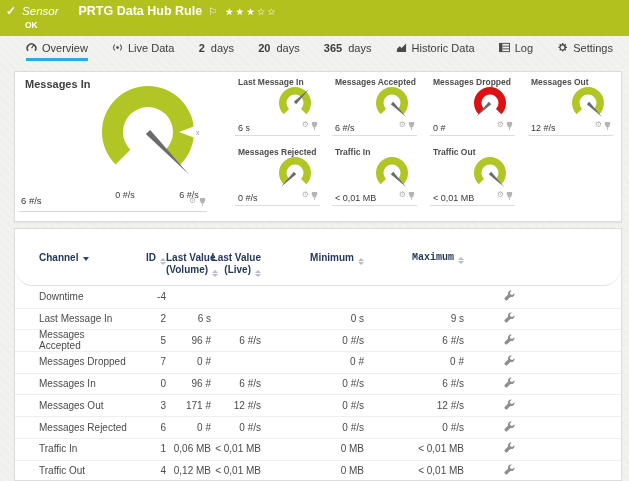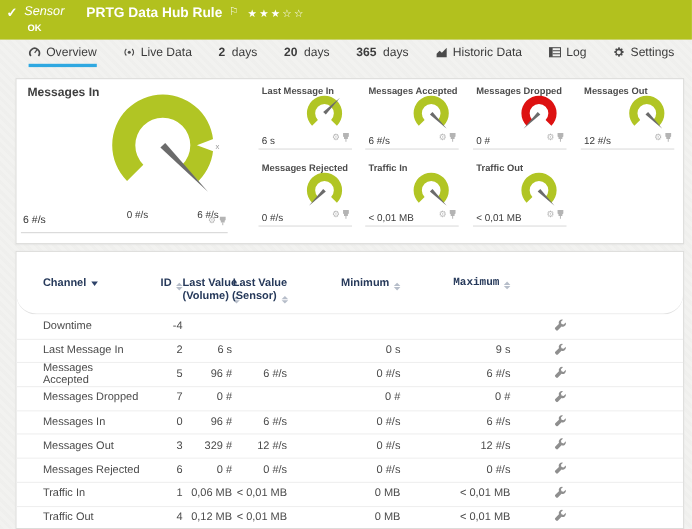--- a/index.html
+++ b/index.html
@@ -295,21 +295,21 @@
         </div>
         <div class="hc tc c-vol" style="left: 151px;">
           <div><span>Last Value</span></div>
           <div><span>(Volume)</span><span class="sort">
               <i class="up"></i>
               <i class="dn"></i>
             </span></div>
         </div>
         <div class="hc tc c-spd" style="left: 196px;">
           <div><span>Last Value</span></div>
-          <div><span>(Sensor)</span><span class="sort">
+          <div><span>(Live)</span><span class="sort">
               <i class="up"></i>
               <i class="dn"></i>
             </span></div>
         </div>
         <div class="hc tc c-min" style="left: 246px;">
           <div><span>Minimum</span><span class="sort">
               <i class="up"></i>
               <i class="dn"></i>
             </span></div>
         </div>
@@ -382,21 +382,21 @@
           <div class="tc c-max">6 #/s</div>
           <div class="tc c-wr"><span class="wrench">
               <svg width="11" height="11" viewBox="0 0 16 16">
                 <path fill="#8f8f8f" d="M15 4.6 12.2 7.4 9.4 6.6 8.6 3.8 11.4 1A4.3 4.3 0 0 0 6 6.6L1.2 11.4a1.6 1.6 0 0 0 0 2.3l1.1 1.1a1.6 1.6 0 0 0 2.3 0L9.4 10A4.3 4.3 0 0 0 15 4.6Z"></path>
               </svg>
             </span></div>
         </div>
         <div class="t-row" style="top: 165.5px;">
           <div class="tc c-ch"><span class="ch-link">Messages Out</span></div>
           <div class="tc c-id">3</div>
-          <div class="tc c-vol">329 #</div>
+          <div class="tc c-vol">171 #</div>
           <div class="tc c-spd">12 #/s</div>
           <div class="tc c-min">0 #/s</div>
           <div class="tc c-max">12 #/s</div>
           <div class="tc c-wr"><span class="wrench">
               <svg width="11" height="11" viewBox="0 0 16 16">
                 <path fill="#8f8f8f" d="M15 4.6 12.2 7.4 9.4 6.6 8.6 3.8 11.4 1A4.3 4.3 0 0 0 6 6.6L1.2 11.4a1.6 1.6 0 0 0 0 2.3l1.1 1.1a1.6 1.6 0 0 0 2.3 0L9.4 10A4.3 4.3 0 0 0 15 4.6Z"></path>
               </svg>
             </span></div>
         </div>
         <div class="t-row" style="top: 187.2px;">

